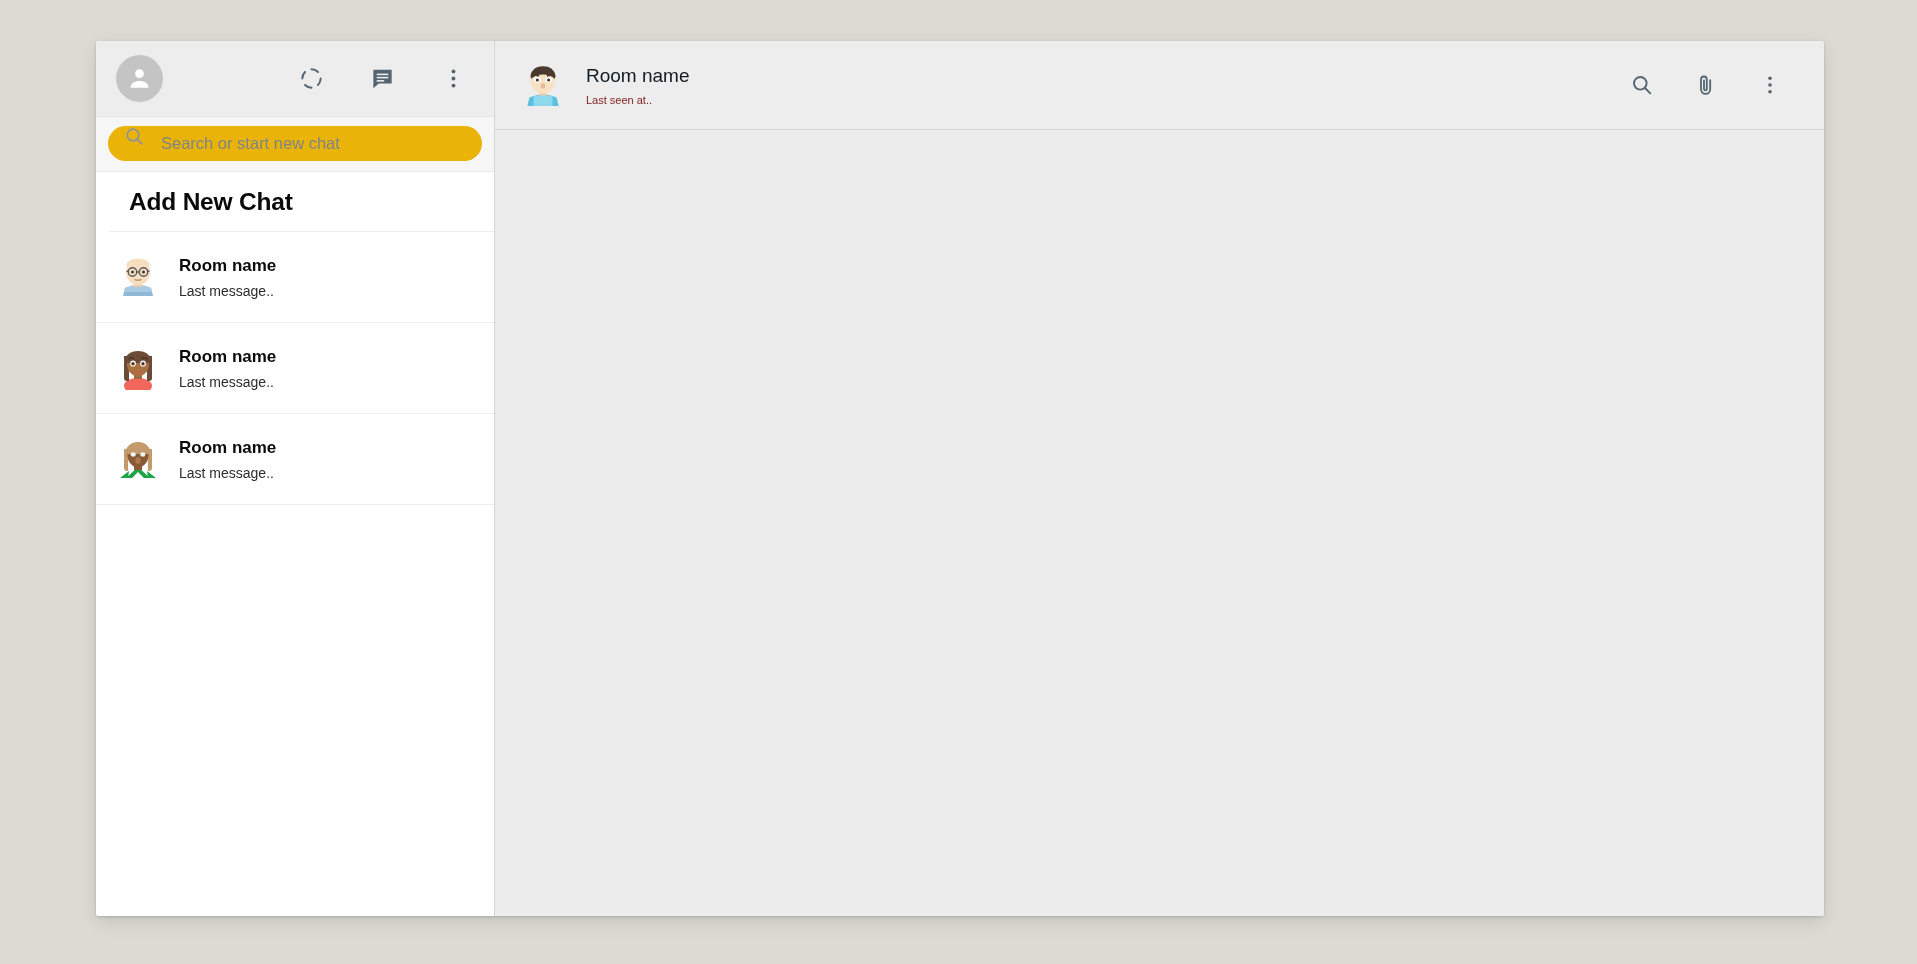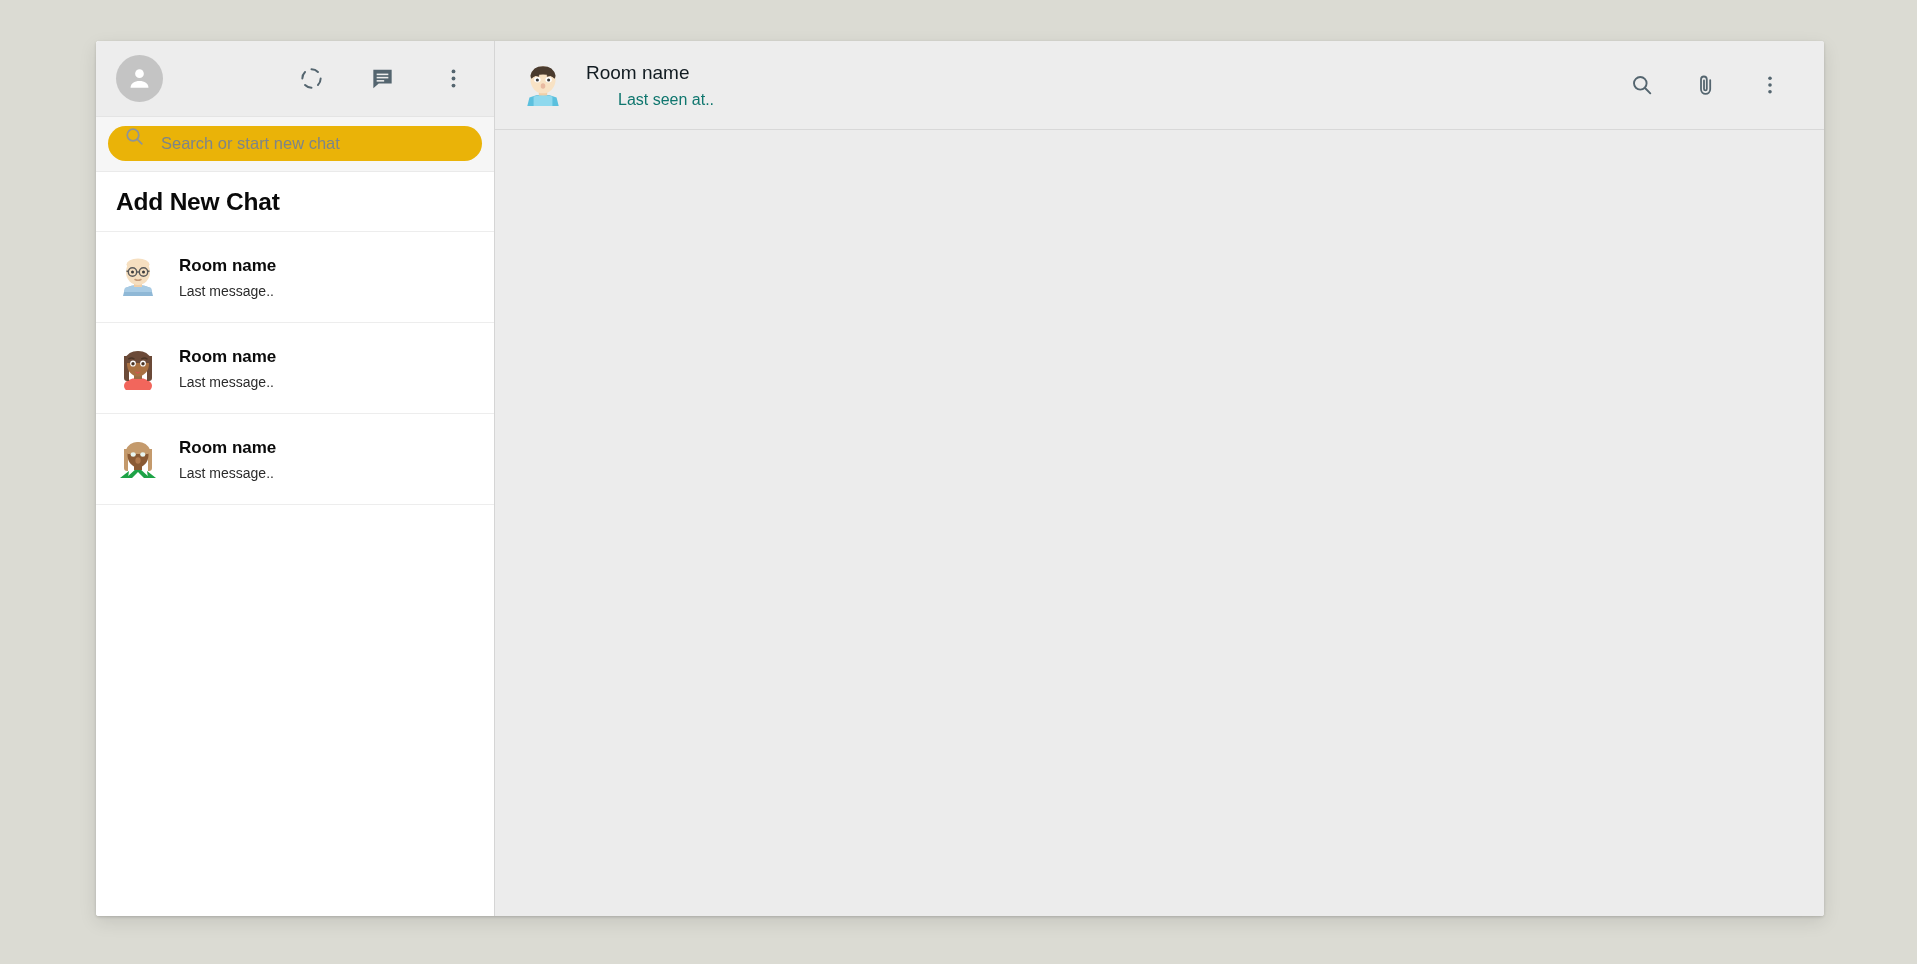--- a/index.html
+++ b/index.html
@@ -120,20 +120,21 @@
     display: flex;
     align-items: center;
     padding: 0 20px;
     font-size: 24.5px;
     font-weight: 700;
     color: #0a0a0a;
     letter-spacing: -.2px;
     border-bottom: 1px solid #ededed;
     background: #ffffff;
     cursor: pointer;
+    margin-left: 13px;
   }
 
   
   .chat-list {
     flex: 1;
     overflow-y: auto;
     background: #ffffff;
   }
 
   .chat-item {
@@ -202,24 +203,23 @@
   }
 
   .chat-header-name {
     font-size: 19px;
     font-weight: 400;
     color: #111b21;
     white-space: nowrap;
   }
 
   .chat-header-status {
-    font-size: 16px;
-    color: #0f766e;
+    font-size: 11px;
+    color: #7f1d1d;
     white-space: nowrap;
-    margin-left: 32px;
   }
 
   .chat-header-actions {
     margin-left: auto;
     display: flex;
     align-items: center;
     gap: 34px;
   }
 
   .chat-body {

